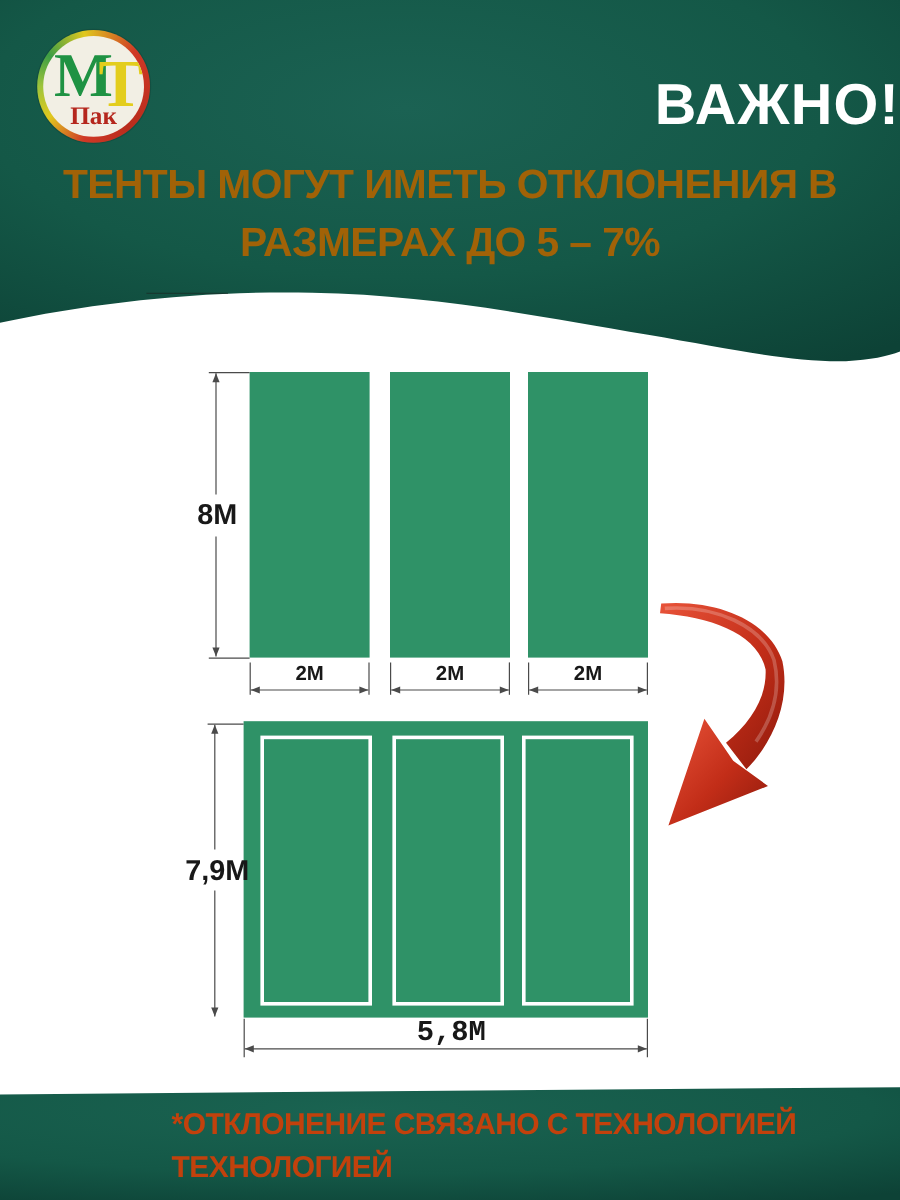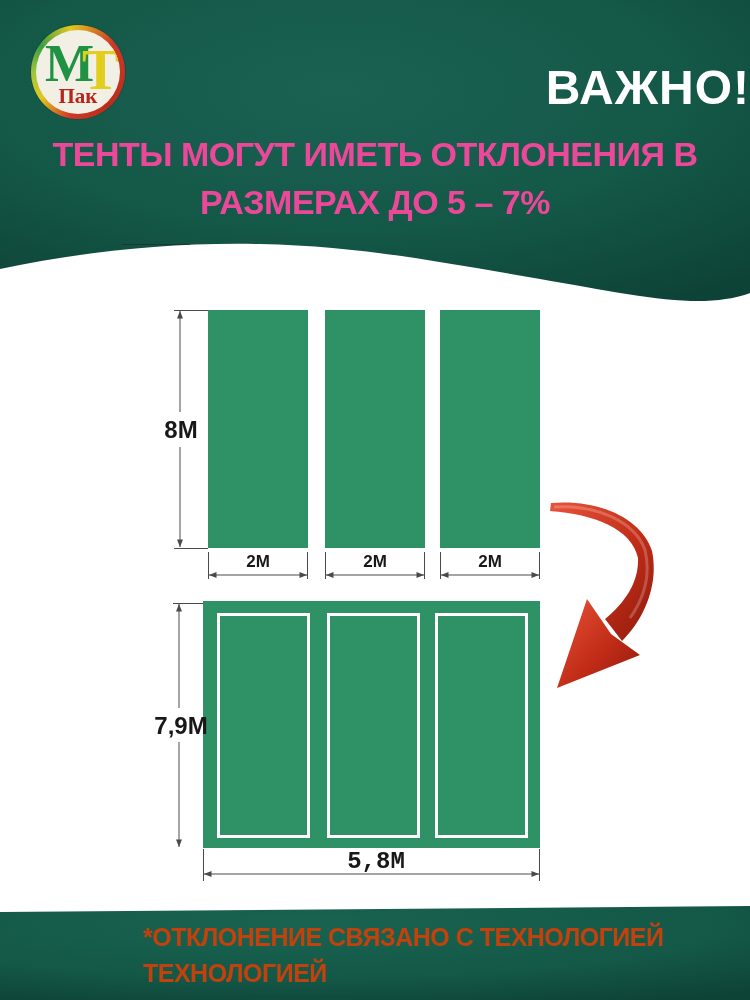--- a/index.html
+++ b/index.html
@@ -28,21 +28,21 @@
     font-weight:bold;font-size:52px;color:#1f9243;}
   .logo-t{position:absolute;left:46px;top:8px;font-family:"Liberation Serif",serif;
     font-weight:bold;font-size:56px;color:#e3cd1d;}
   .logo-sub{position:absolute;left:0;right:0;top:54px;text-align:center;
     font-family:"Liberation Serif",serif;font-weight:bold;font-size:21px;color:#b5271d;}
   .hdr-title{
     left:0;right:0;top:60px;text-align:right;color:#ffffff;
     font-size:48px;font-weight:bold;letter-spacing:1px;
   }
   .hdr-sub{
-    left:0;right:0;top:130px;text-align:center;color:#ec4899;
+    left:0;right:0;top:130px;text-align:center;color:#a16207;
     font-size:34px;font-weight:bold;line-height:48px;letter-spacing:-0.5px;
   }
 
   
   .tarp{background:#2f9267;}
   .tarp1{left:208px;top:310px;width:100px;height:238px;}
   .tarp2{left:325px;top:310px;width:100px;height:238px;}
   .tarp3{left:440px;top:310px;width:100px;height:238px;}
 
   .bigtarp{left:203px;top:601px;width:337px;height:247px;background:#2f9267;}

